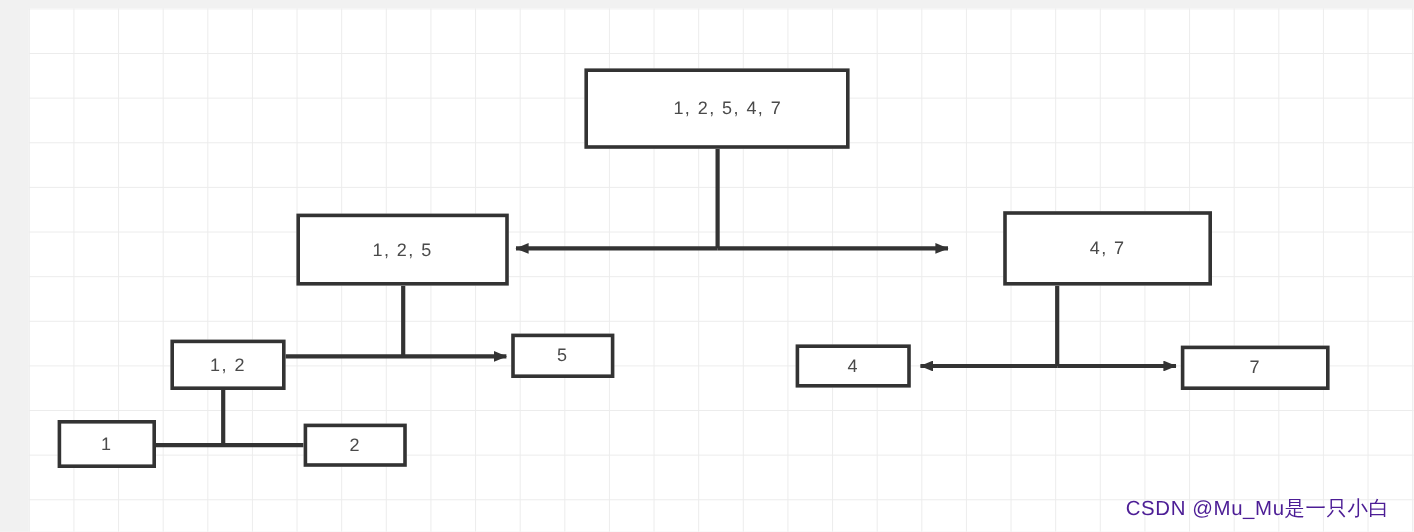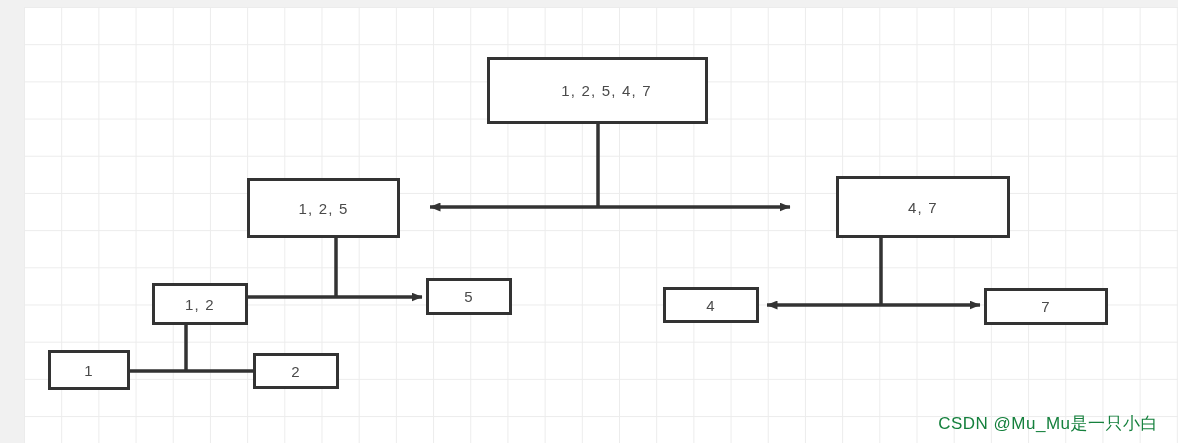--- a/index.html
+++ b/index.html
@@ -51,21 +51,21 @@
     font-size: 15px;
     letter-spacing: 1.2px;
     font-family: "Liberation Sans", sans-serif;
     white-space: nowrap;
     z-index: 3;
   }
   .watermark {
     position: absolute;
     right: 20px;
     bottom: 8px;
-    color: #15803d;
+    color: #4c1d95;
     font-size: 17px;
     font-family: "Liberation Sans", sans-serif;
     letter-spacing: 0.5px;
     z-index: 4;
     user-select: none;
   }
   svg.edges {
     position: absolute;
     left: 0;
     top: 0;
@@ -108,25 +108,25 @@
     <line x1="881" y1="238" x2="881" y2="305" stroke="#333333" stroke-width="3.5"></line>
 
     <line x1="881" y1="305" x2="767" y2="305" stroke="#333333" stroke-width="3.5" marker-end="url(#arrow-left)"></line>
 
     <line x1="881" y1="305" x2="980" y2="305" stroke="#333333" stroke-width="3.5" marker-end="url(#arrow-right)"></line>
   </svg>
 
   <div id="diagram-layer">
     <div class="node-box" style="left:487px; top:57px; width:221px; height:67px;padding-left:18px;">1, 2, 5, 4, 7</div>
 
-    <div class="node-box" style="left:247px; top:178px; width:153px; height:60px;">1, 2, 5</div>
+    <div class="node-box" style="left:247px; top:178px; width:177px; height:60px;">1, 2, 5</div>
 
     <div class="node-box" style="left:794px; top:176px; width:174px; height:62px;margin-left:42px;">4, 7</div>
 
-    <div class="node-box" style="left:152px; top:283px; width:96px; height:42px;">1, 2</div>
+    <div class="node-box" style="left:142px; top:283px; width:96px; height:42px;">1, 2</div>
 
     <div class="node-box" style="left:426px; top:278px; width:86px; height:37px;">5</div>
 
     <div class="node-box" style="left:663px; top:287px; width:96px; height:36px;">4</div>
 
     <div class="node-box" style="left:984px; top:288px; width:124px; height:37px;">7</div>
 
     <div class="node-box" style="left:48px; top:350px; width:82px; height:40px;">1</div>
 
     <div class="node-box" style="left:253px; top:353px; width:86px; height:36px;">2</div>

